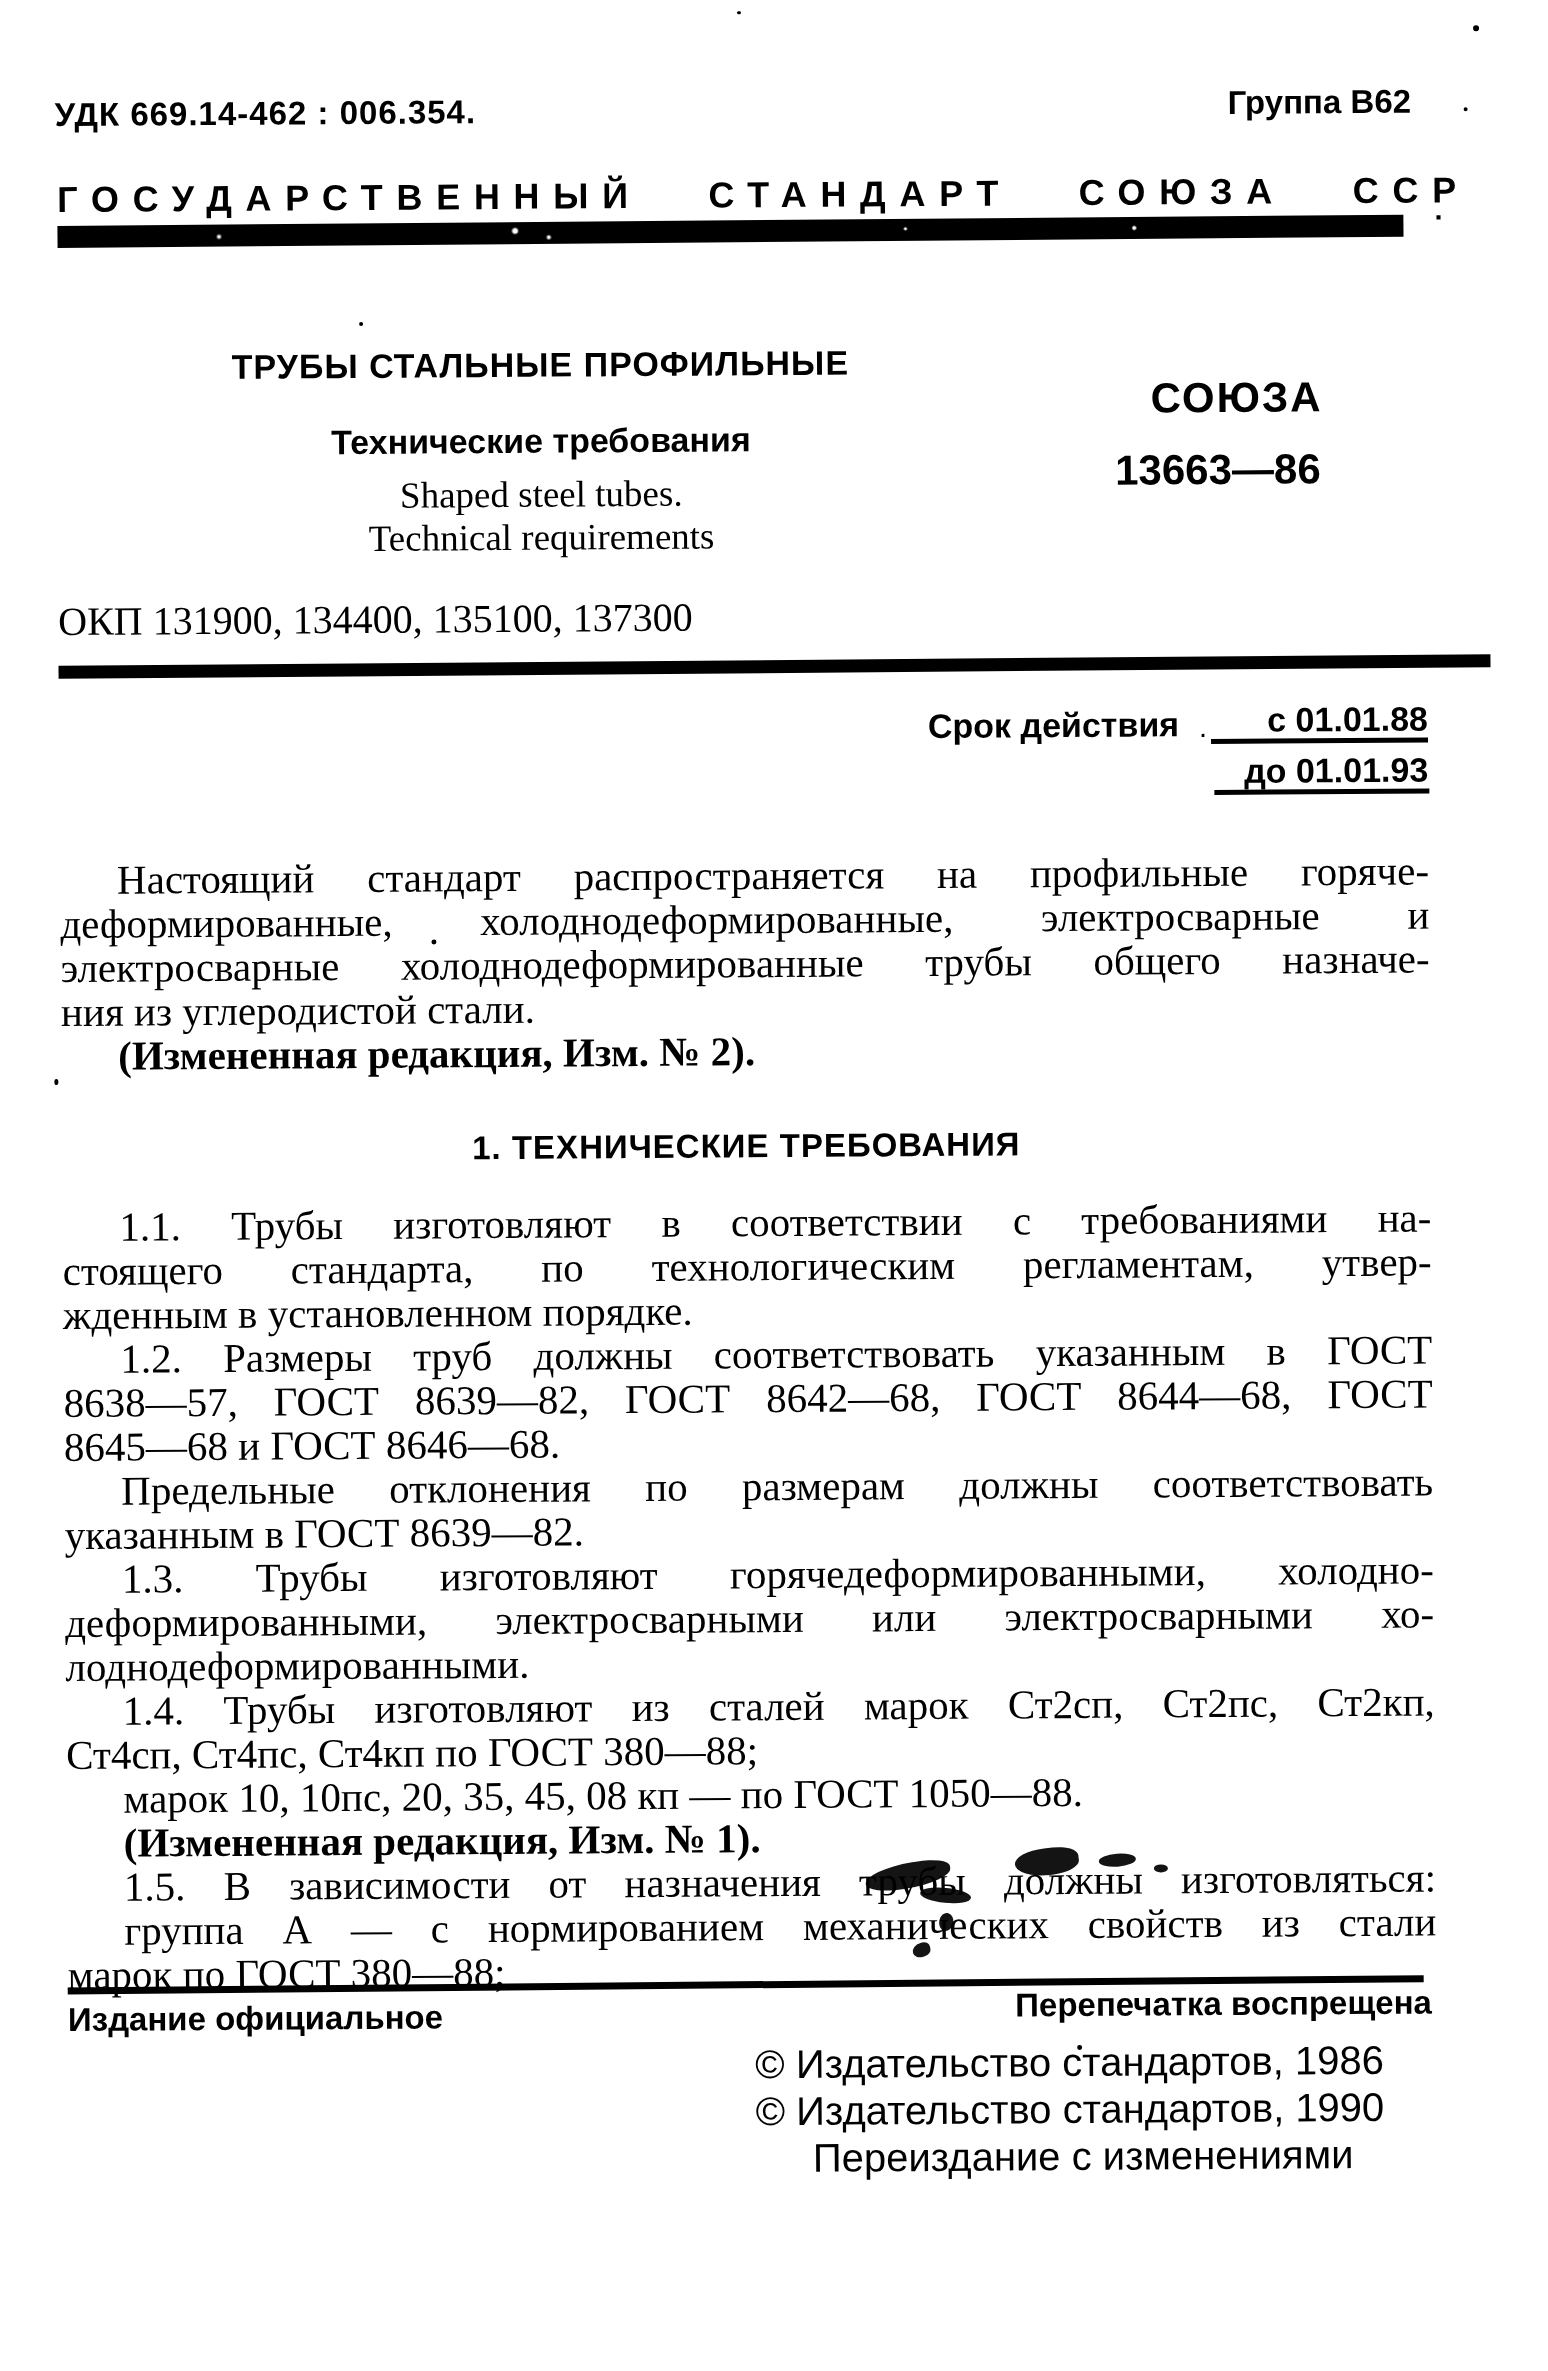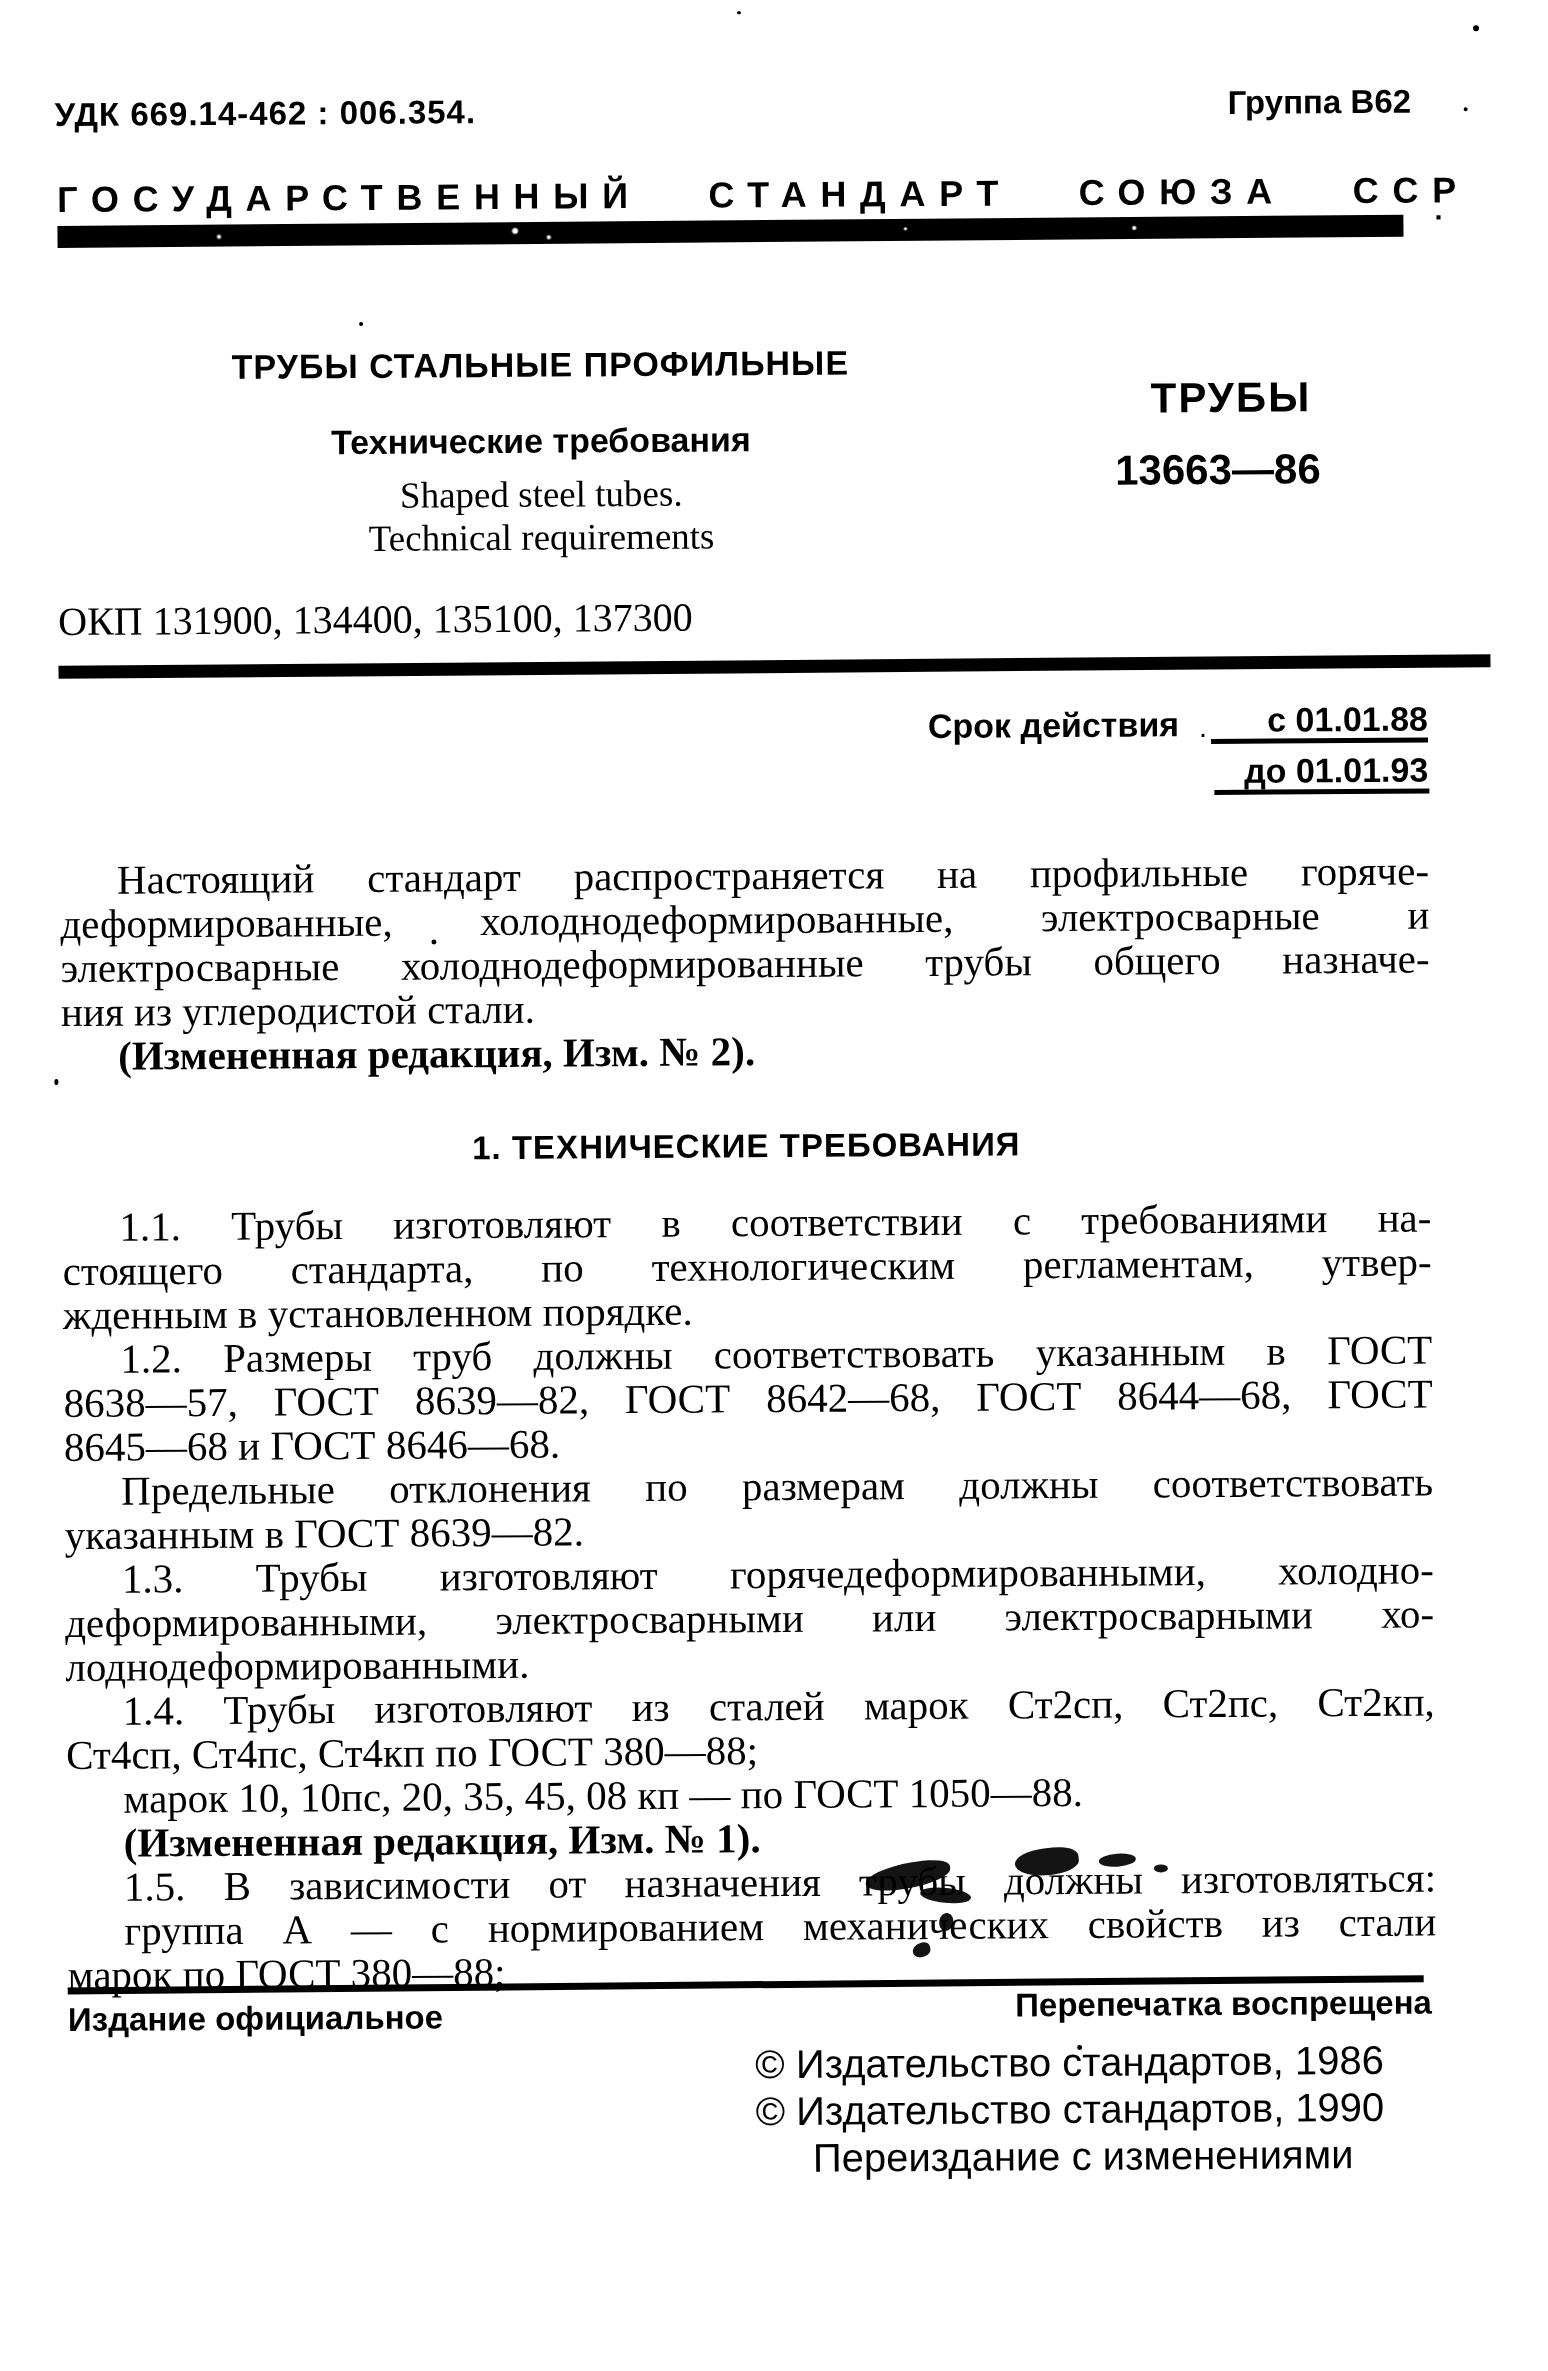--- a/index.html
+++ b/index.html
@@ -72,21 +72,21 @@
     <div class="abs sans grp">Группа В62</div>
 
     <div class="abs sans org">ГОСУДАРСТВЕННЫЙ СТАНДАРТ СОЮЗА ССР</div>
     <div class="abs sans orgdot">.</div>
     <div class="abs bar1"></div>
 
     <div class="abs tcol t-ru sans">ТРУБЫ СТАЛЬНЫЕ ПРОФИЛЬНЫЕ</div>
     <div class="abs tcol t-sub sans">Технические требования</div>
     <div class="abs tcol t-en1">Shaped steel tubes.</div>
     <div class="abs tcol t-en2">Technical requirements</div>
-    <div class="abs sans gost">ТРУБЫ</div>
+    <div class="abs sans gost">СОЮЗА</div>
     <div class="abs sans gostn">13663—86</div>
 
     <div class="abs okp">ОКП 131900, 134400, 135100, 137300</div>
     <div class="abs bar2"></div>
 
     <div class="abs sans vlab">Срок действия</div>
     <div class="abs sans vdot">.</div>
     <div class="abs sans vfrom">с 01.01.88</div>
     <div class="abs vul1"></div>
     <div class="abs sans vto">до 01.01.93</div>

